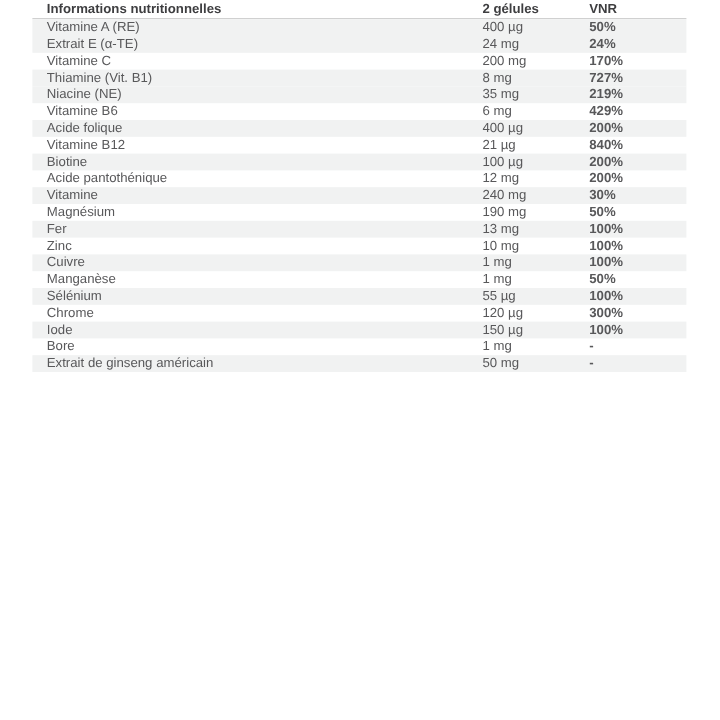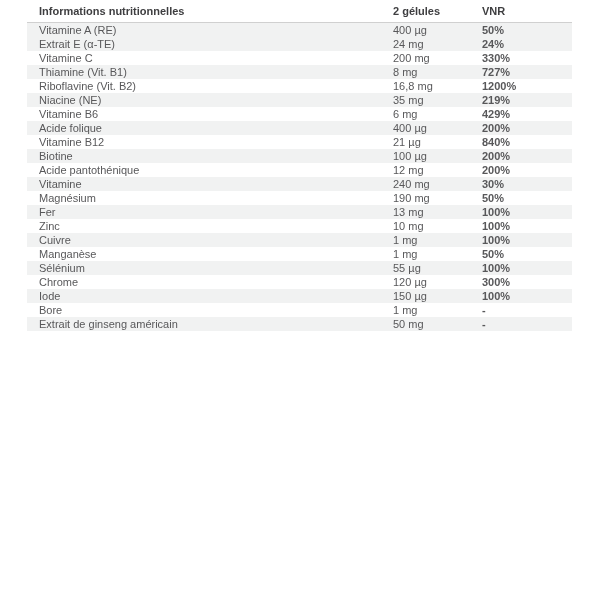--- a/index.html
+++ b/index.html
@@ -16,36 +16,36 @@
     width:545px;
   }
   .row{
     display:flex;
     align-items:center;
     height:14px;
     width:100%;
   }
   .row.striped{background:var(--stripe);}
   .row.header{
-    height:23px;
+    height:16px;
     background:#ffffff;
     border-bottom:1px solid var(--header-border);
   }
   .cell{
     font-size:11px;
     color:var(--body-text);
     white-space:nowrap;
     overflow:hidden;
   }
   .row.header .cell{
     font-weight:bold;
     color:var(--header-text);
   }
   .c1{width:366px;padding-left:12px;}
-  .c2{width:89px;}
+  .c2{width:89px;margin-left:9px;}
   .c3{flex:1;font-weight:bold;}
 </style>
 </head>
 <body>
 
 <div class="table">
   <div class="row header">
     <div class="cell c1">Informations nutritionnelles</div>
     <div class="cell c2">2 gélules</div>
     <div class="cell c3">VNR</div>
@@ -60,34 +60,29 @@
 
   <div class="row striped">
     <div class="cell c1">Extrait E (α-TE)</div>
     <div class="cell c2">24 mg</div>
     <div class="cell c3">24%</div>
   </div>
 
   <div class="row">
     <div class="cell c1">Vitamine C</div>
     <div class="cell c2">200 mg</div>
-    <div class="cell c3">330%</div>
+    <div class="cell c3">170%</div>
   </div>
 
   <div class="row striped">
     <div class="cell c1">Thiamine (Vit. B1)</div>
     <div class="cell c2">8 mg</div>
     <div class="cell c3">727%</div>
   </div>
 
-  <div class="row">
-    <div class="cell c1">Riboflavine (Vit. B2)</div>
-    <div class="cell c2">16,8 mg</div>
-    <div class="cell c3">1200%</div>
-  </div>
 
   <div class="row striped">
     <div class="cell c1">Niacine (NE)</div>
     <div class="cell c2">35 mg</div>
     <div class="cell c3">219%</div>
   </div>
 
   <div class="row">
     <div class="cell c1">Vitamine B6</div>
     <div class="cell c2">6 mg</div>

